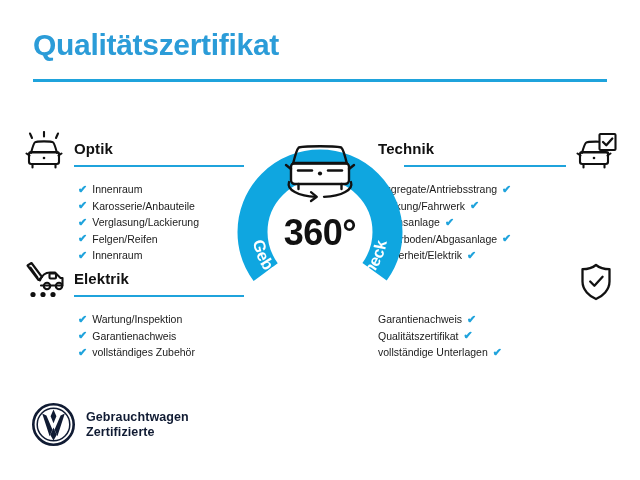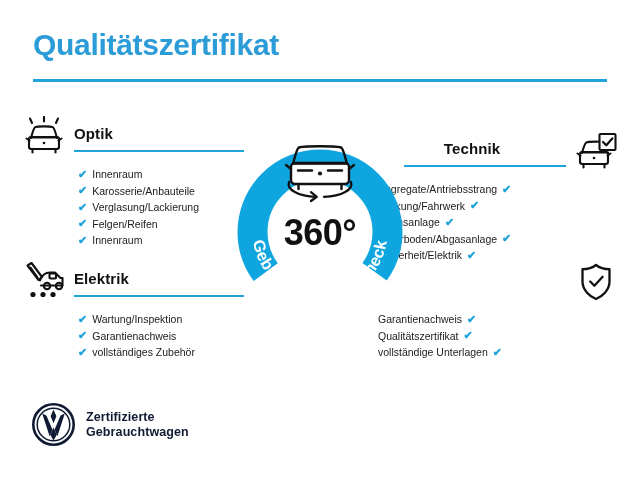--- a/index.html
+++ b/index.html
@@ -43,21 +43,21 @@
     margin-top: 18px;
     height: 3px;
     width: 574px;
     background: #1FA3DC;
   }
 
   
   .section {
     position: absolute;
   }
-  .sec-optik    { left: 22px;  top: 116px; width: 240px; }
+  .sec-optik    { left: 22px;  top: 131px; width: 240px; }
   .sec-wartung  { left: 22px;  top: 261px; width: 240px; }
   .sec-technik  { left: 378px; top: 131px; width: 240px; }
   .sec-garantie { left: 378px; top: 261px; width: 240px; }
 
   .sec-head {
     display: flex;
     align-items: flex-start;
     gap: 8px;
   }
   .sec-head.right {
@@ -77,21 +77,21 @@
     padding-top: 10px;
   }
   .sec-title {
     font-size: 15px;
     font-weight: bold;
     color: #111111;
     line-height: 1.1;
     margin: 0 0 7px 0;
     letter-spacing: 0.1px;
   }
-  .right .sec-title { text-align: center; }
+  .right .sec-title { text-align: left; }
   .sec-rule {
     height: 2px;
     background: #1FA3DC;
     width: 100%;
   }
   .sec-optik .sec-rule    { width: 170px; }
   .sec-wartung .sec-rule  { width: 170px; }
   .sec-technik .sec-rule  { width: 162px; margin-left: auto; }
   .sec-garantie .sec-rule { width: 162px; margin-left: auto; }
 
@@ -357,18 +357,18 @@
       <svg viewBox="0 0 43 43" width="43" height="43">
         <circle cx="21.5" cy="21.5" r="20.2" fill="none" stroke="#101B33" stroke-width="2.6"></circle>
         <circle cx="21.5" cy="21.5" r="16.3" fill="none" stroke="#101B33" stroke-width="1.5"></circle>
         <path d="M21.5 6.5 L24.4 13.2 L21.5 20.3 L18.6 13.2 Z
                  M10.2 10.6 L14.4 12.4 L20.4 26.6 L17.6 33.2 Z
                  M32.8 10.6 L28.6 12.4 L22.6 26.6 L25.4 33.2 Z
                  M21.5 24.5 L24.7 32.0 L21.5 37.4 L18.3 32.0 Z" fill="#101B33"></path>
       </svg>
     </span>
     <span class="vw-text">
+      <span>Gebrauchtwagen</span>
       <span>Zertifizierte</span>
-      <span>Gebrauchtwagen</span>
     </span>
   </div>
 
 </div>
 
 </body></html>

